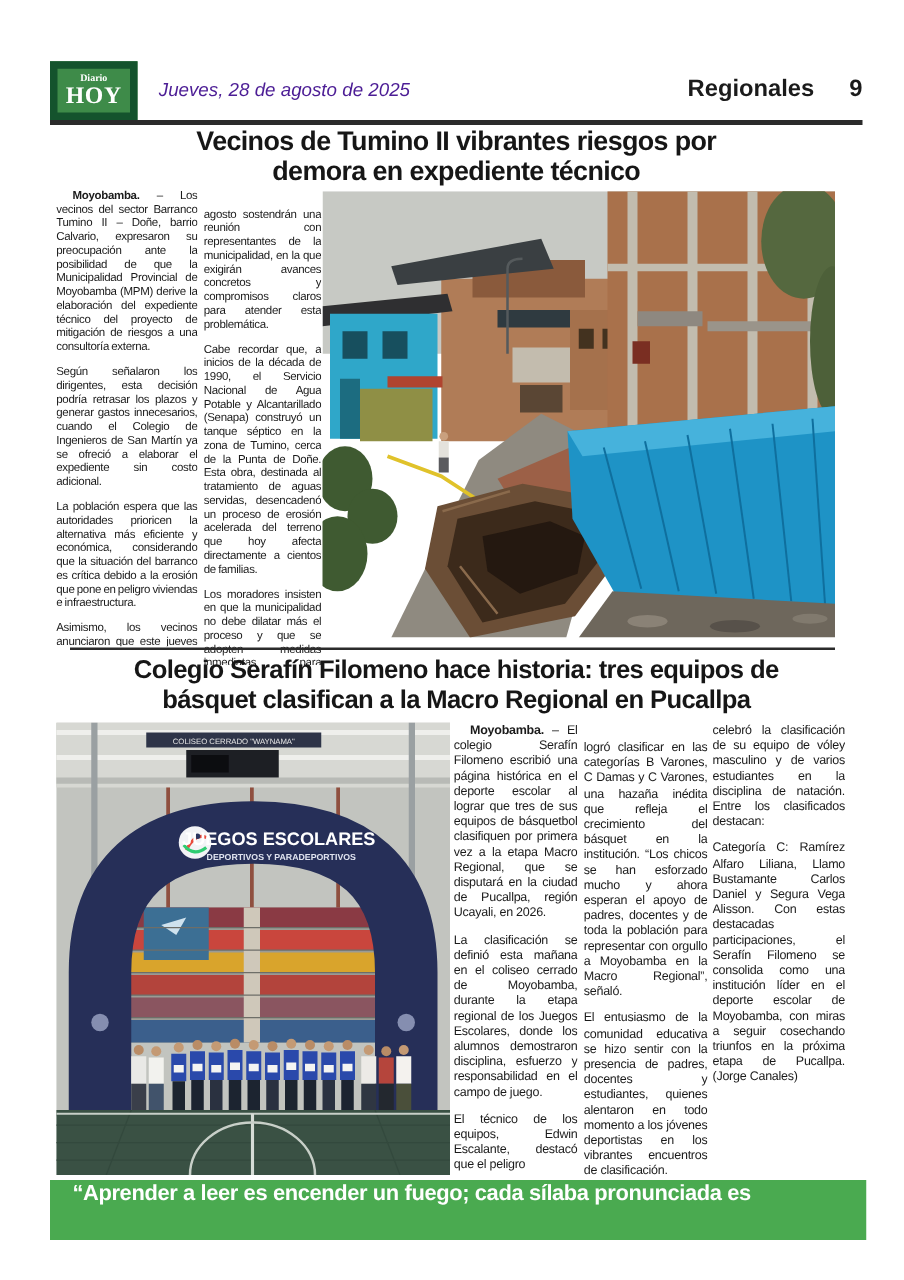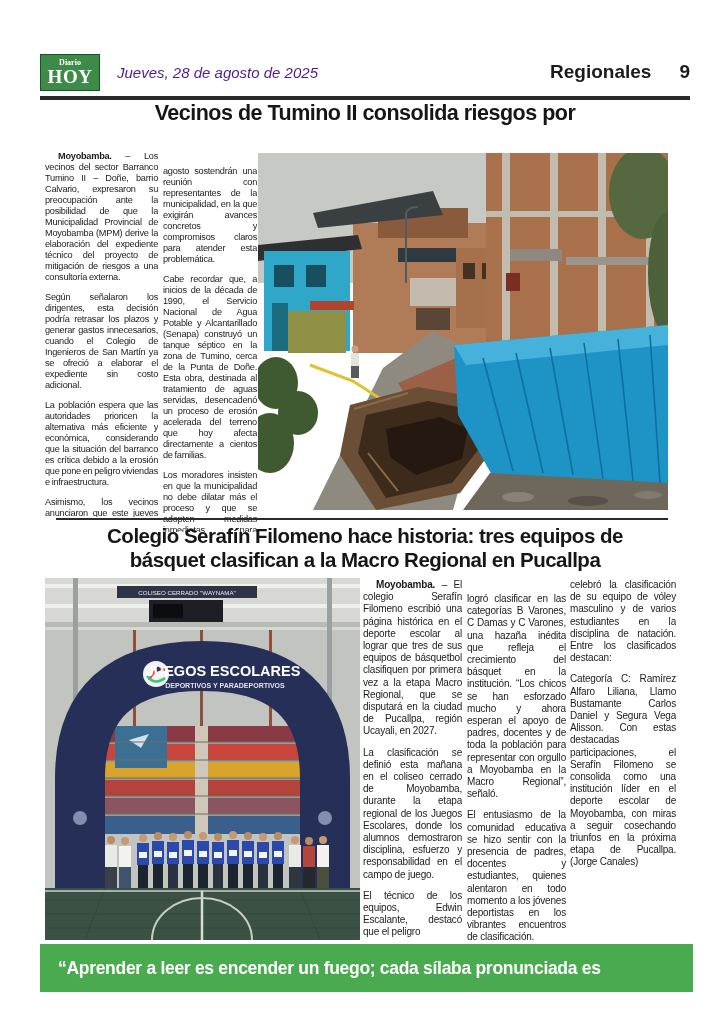--- a/index.html
+++ b/index.html
@@ -6,21 +6,21 @@
   body {
     width:723px; height:1024px; background:#ffffff;
     font-family:"Liberation Sans", sans-serif; color:#1b1b1b;
     position:relative; overflow:hidden;
   }
   .page { position:absolute; inset:0; }
 
   
   .masthead { position:absolute; left:40px; right:33px; top:52px; height:40px;
     display:flex; align-items:center; }
-  .logo { width:58px; height:35px; background:#3e8b49; border:1px solid #14532d;
+  .logo { width:58px; height:35px; background:#3e8b49; border:6px solid #14532d;
     display:flex; flex-direction:column; align-items:center; justify-content:center; }
   .logo-top { color:#fff; font-size:8px; font-weight:bold; line-height:9px;
     font-family:"Liberation Serif", serif; }
   .logo-main { color:#fff; font-size:19px; font-weight:bold; line-height:19px;
     font-family:"Liberation Serif", serif; letter-spacing:0.5px; }
   .masthead-date { margin-left:17px; font-size:15px; color:#4c1d95;font-style:italic; }
   .masthead-right { margin-left:auto; display:flex; align-items:center; gap:28px; }
   .section-name { font-weight:bold; font-size:19px; }
   .page-number { font-weight:bold; font-size:19px; }
   .header-rule { position:absolute; left:40px; right:33px; top:96px; height:4px; background:#2b2b2b; }
@@ -49,21 +49,21 @@
 
   
   .photo1 { position:absolute; left:258px; top:153px; width:410px; height:357px; }
   .photo2 { position:absolute; left:45px;  top:578px; width:315px; height:362px; }
   .photo1 svg, .photo2 svg { display:block; width:100%; height:100%; }
 
   .divider { position:absolute; left:56px; width:612px; top:518px; height:2px; background:#2b2b2b; }
 
   
   .quote-bar { position:absolute; left:40px; right:30px; top:944px; height:48px;
-    background:#4aaa50; color:#ffffff; display:flex; align-items:center;
+    background:#4aaa50; color:#ffffff; display:flex; 
     padding-left:18px; box-sizing:border-box; font-weight:bold; font-size:17.5px;
     letter-spacing:-0.3px; }
 </style>
 </head>
 <body>
 
 <div class="page">
 
   <div class="masthead">
     <div class="logo">
@@ -72,21 +72,22 @@
     </div>
     <div class="masthead-date">Jueves, 28 de agosto de 2025</div>
     <div class="masthead-right">
       <span class="section-name">Regionales</span>
       <span class="page-number">9</span>
     </div>
   </div>
   <div class="header-rule"></div>
 
   <div class="headline headline1">
-    <span class="hl-line">Vecinos de Tumino II consolida riesgos por</span>
+    <span class="hl-line">Vecinos de Tumino II vibrantes riesgos por</span>
+    <span class="hl-line">demora en expediente técnico</span>
   </div>
 
   <div class="a1">
     <div class="col a1col1">
       <p class="indent"><span class="lead">Moyobamba.</span><span> – Los vecinos del sector Barranco Tumino II – Doñe, barrio Calvario, expresaron su preocupación ante la posibilidad de que la Municipalidad Provincial de Moyobamba (MPM) derive la elaboración del expediente técnico del proyecto de mitigación de riesgos a una consultoría externa.</span></p>
       <p>Según señalaron los dirigentes, esta decisión podría retrasar los plazos y generar gastos innecesarios, cuando el Colegio de Ingenieros de San Martín ya se ofreció a elaborar el expediente sin costo adicional.</p>
       <p>La población espera que las autoridades prioricen la alternativa más eficiente y económica, considerando que la situación del barranco es crítica debido a la erosión que pone en peligro viviendas e infraestructura.</p>
       <p>Asimismo, los vecinos anunciaron que este jueves 28 de</p>
     </div>
     <div class="col a1col2">
@@ -347,21 +348,21 @@
             <line x1="255" y1="310" x2="275" y2="362"></line>
           </g>
           <line x1="0" y1="313" x2="315" y2="313" stroke="#c8cfc8" stroke-width="1.5"></line>
           <line x1="157" y1="313" x2="157" y2="362" stroke="#d6dcd6" stroke-width="2.5"></line>
           <path d="M107,362 A50,42 0 0,1 207,362" fill="none" stroke="#c8cfc8" stroke-width="2"></path>
         </g>
       </svg>
     </div>
 
     <div class="col a2col1">
-      <p class="indent"><span class="lead">Moyobamba.</span><span> – El colegio Serafín Filomeno escribió una página histórica en el deporte escolar al lograr que tres de sus equipos de básquetbol clasifiquen por primera vez a la etapa Macro Regional, que se disputará en la ciudad de Pucallpa, región Ucayali, en 2027.</span></p>
+      <p class="indent"><span class="lead">Moyobamba.</span><span> – El colegio Serafín Filomeno escribió una página histórica en el deporte escolar al lograr que tres de sus equipos de básquetbol clasifiquen por primera vez a la etapa Macro Regional, que se disputará en la ciudad de Pucallpa, región Ucayali, en 2026.</span></p>
       <p>La clasificación se definió esta mañana en el coliseo cerrado de Moyobamba, durante la etapa regional de los Juegos Escolares, donde los alumnos demostraron disciplina, esfuerzo y responsabilidad en el campo de juego.</p>
       <p>El técnico de los equipos, Edwin Escalante, destacó que el peligro</p>
     </div>
     <div class="col a2col2">
       <p>logró clasificar en las categorías B Varones, C Damas y C Varones, una hazaña inédita que refleja el crecimiento del básquet en la institución. “Los chicos se han esforzado mucho y ahora esperan el apoyo de padres, docentes y de toda la población para representar con orgullo a Moyobamba en la Macro Regional”, señaló.</p>
       <p>El entusiasmo de la comunidad educativa se hizo sentir con la presencia de padres, docentes y estudiantes, quienes alentaron en todo momento a los jóvenes deportistas en los vibrantes encuentros de clasificación.</p>
       <p>Además del básquetbol, el colegio también</p>
     </div>
     <div class="col a2col3">
       <p>celebró la clasificación de su equipo de vóley masculino y de varios estudiantes en la disciplina de natación. Entre los clasificados destacan:</p>

